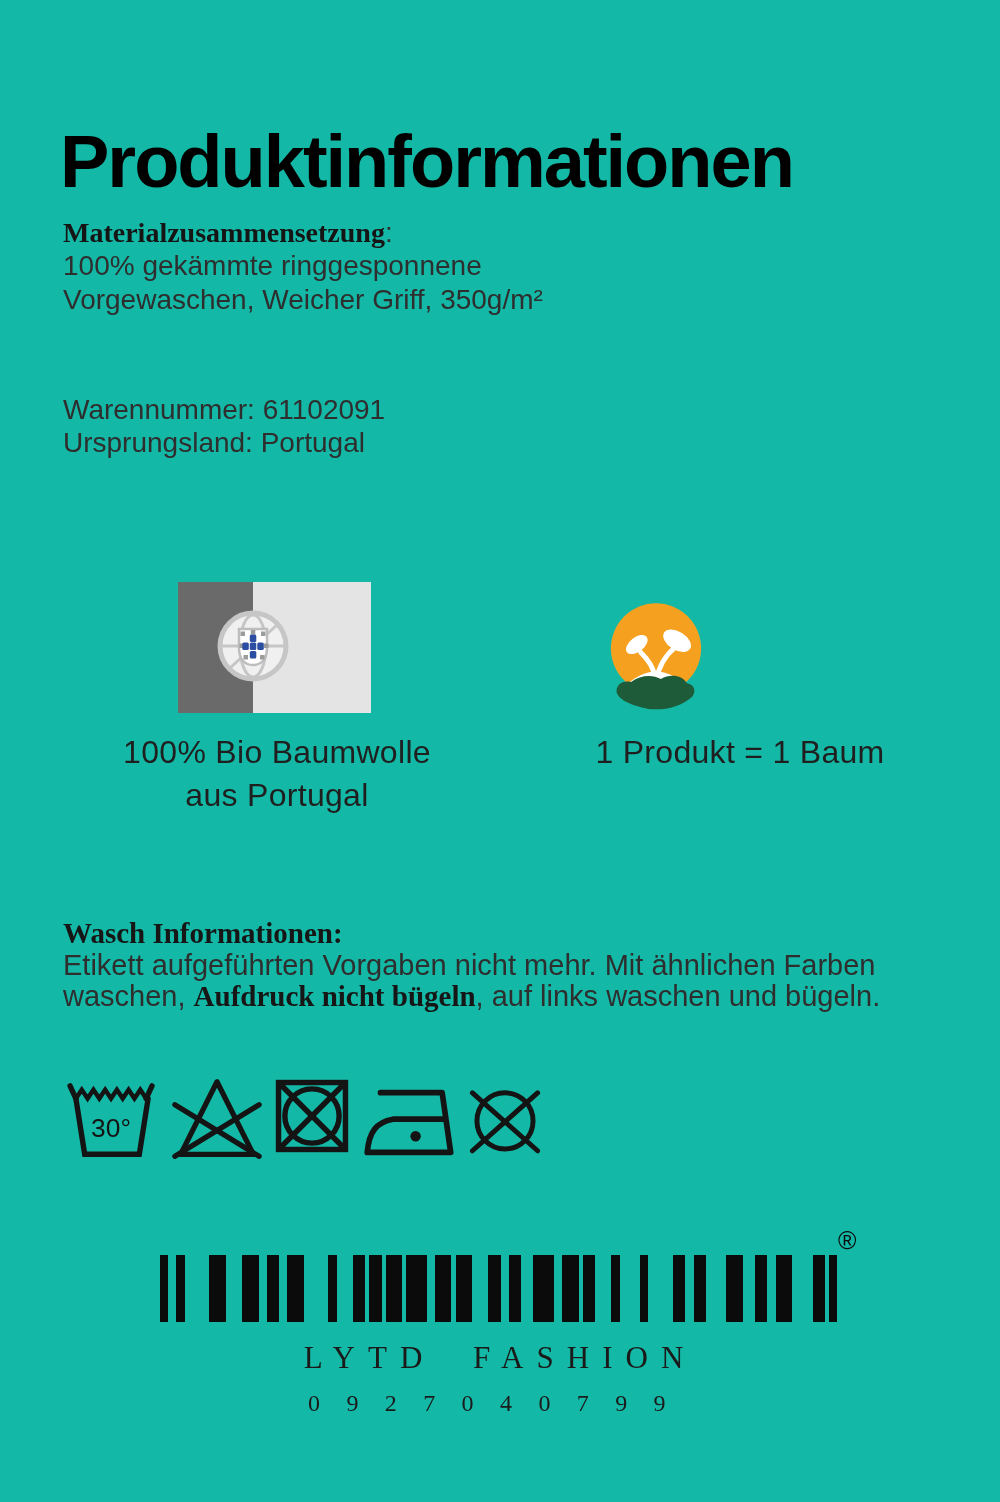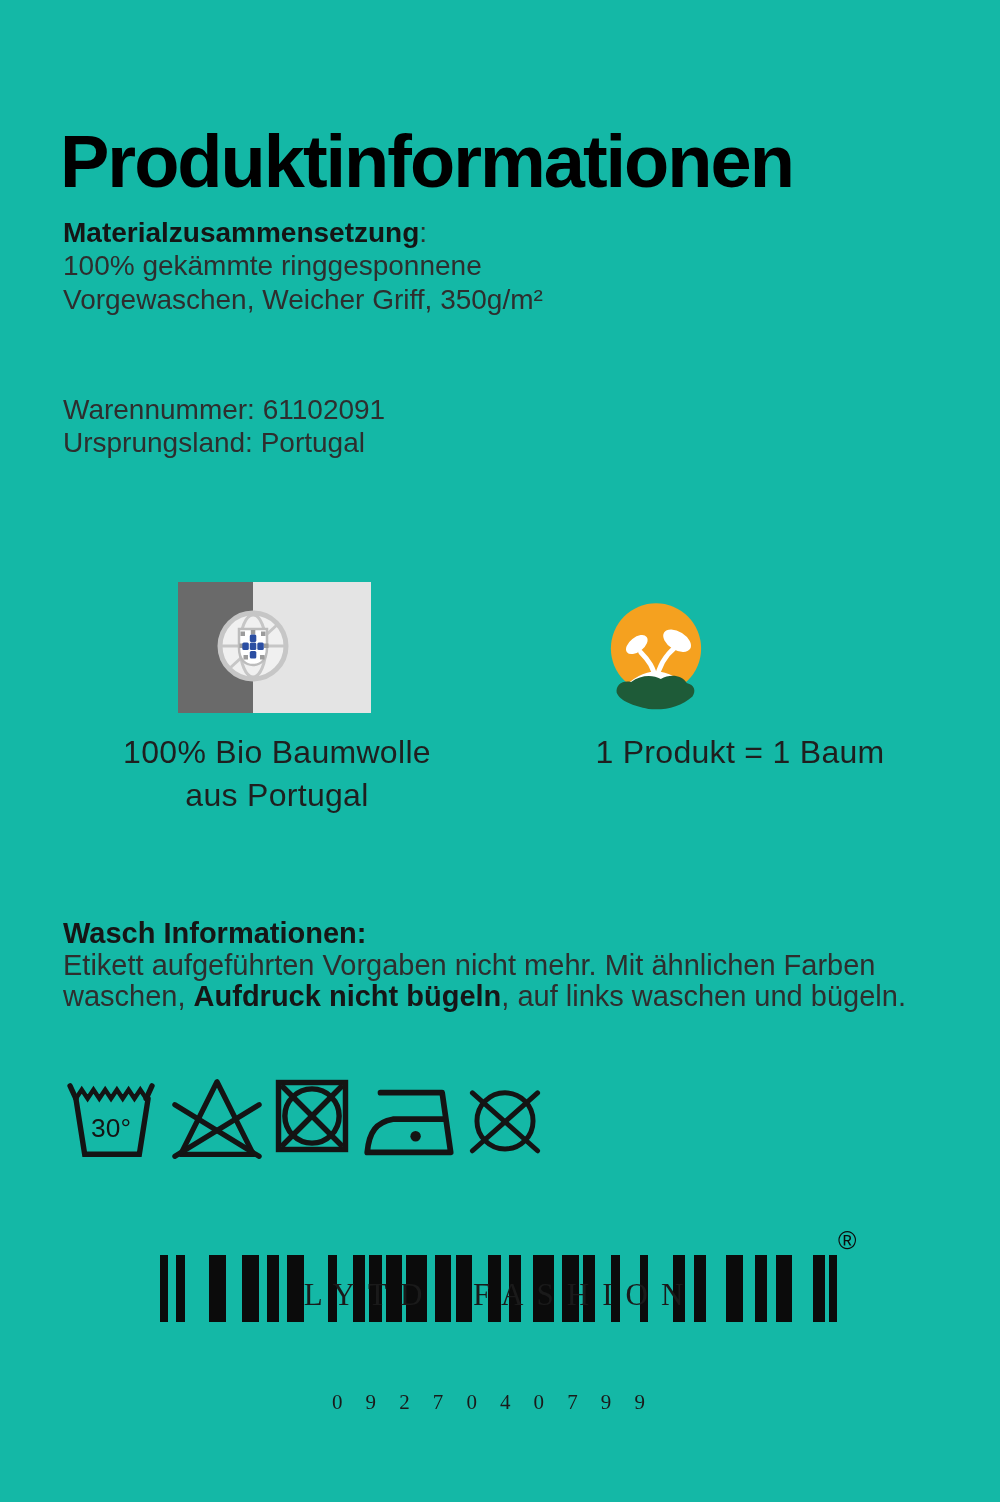--- a/index.html
+++ b/index.html
@@ -9,21 +9,21 @@
   }
   .abs{position:absolute;}
 
   .title{
     left:60px;top:74px;width:900px;
     font-size:74px;line-height:76px;font-weight:bold;color:#000;
     letter-spacing:-2px;
   }
 
   .textblock{left:63px;font-size:28px;line-height:33.4px;color:#2e2e2e;}
-  .textblock .bold{font-weight:bold;color:#151515;}
+  .textblock .bold{font-weight:bold;color:#151515;font-family:Liberation Serif, serif;}
 
   .materials{top:216px;width:700px;}
   .item{top:393px;width:600px;}
 
   .flag-wrap{left:178px;top:582px;width:193px;height:131px;}
   .caption{
     font-size:32px;line-height:43px;color:#1f1f1f;text-align:center;letter-spacing:.3px;
   }
   .caption-left{left:77px;top:731px;width:400px;}
   .caption-right{left:540px;top:731px;width:400px;}
@@ -43,27 +43,27 @@
   .barcode{
     left:160px;top:1255px;width:678px;height:67px;
     display:flex;align-items:stretch;
   }
   .barcode i{display:block;background:#0b0b0b;height:100%;}
   .reg{
     left:838px;top:1226px;font-size:25px;color:#0b0b0b;
     font-family:"Liberation Sans",sans-serif;
   }
   .brand{
-    left:0;top:1277px;width:1000px;text-align:center;
+    left:0;top:1340px;width:1000px;text-align:center;
     font-family:"Liberation Serif", serif;font-size:31px;color:#1a1a1a;
     letter-spacing:.42em;word-spacing:.55em;font-weight:normal;
   }
   .serialnum{
     left:0;top:1390px;width:1000px;text-align:center;
-    font-family:"Liberation Serif", serif;font-size:21px;color:#1a1a1a;
+    font-family:"Liberation Serif", serif;font-size:24px;color:#1a1a1a;
     letter-spacing:1.1em;
   }
 </style>
 </head>
 <body>
 
 <div class="page">
 
   <h1 class="abs title">Produktinformationen</h1>
 

